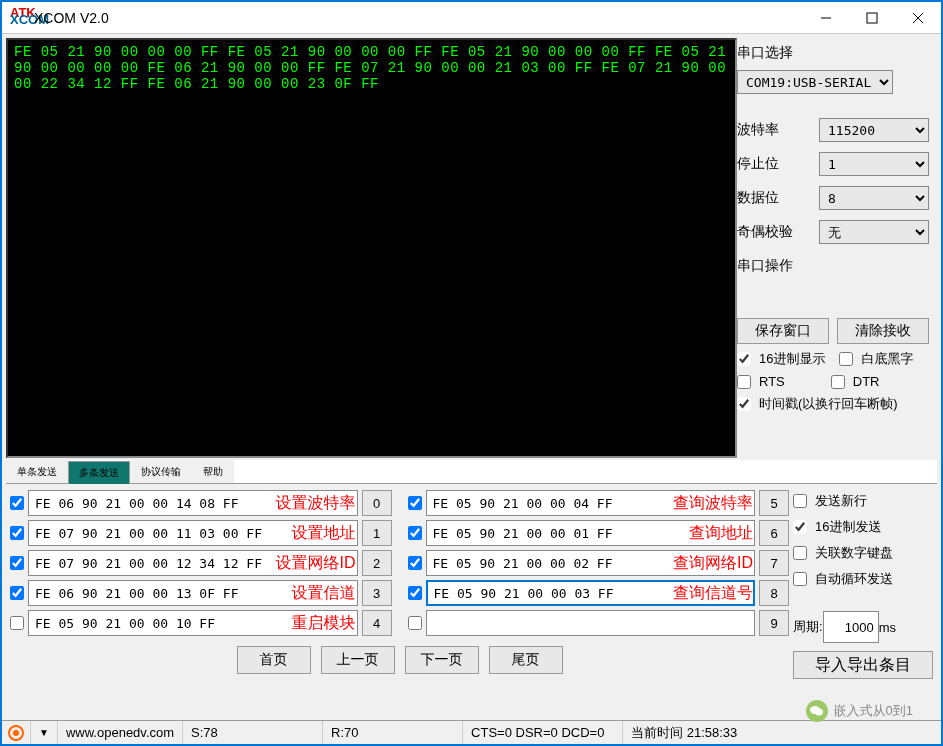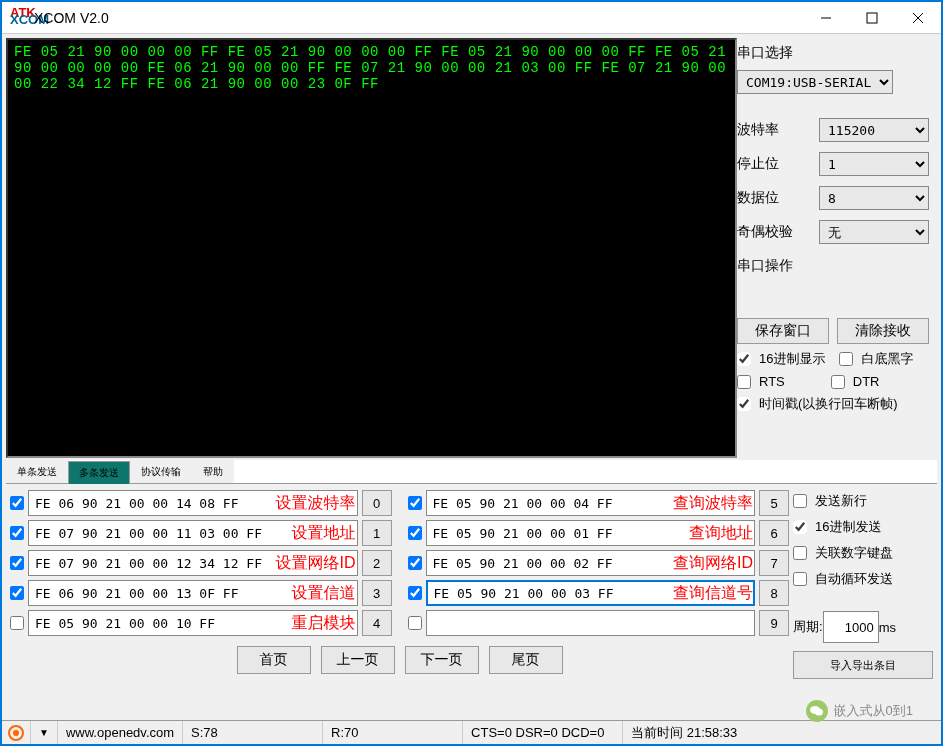--- a/index.html
+++ b/index.html
@@ -38,21 +38,21 @@
 .send-row .txt { flex:1; height:26px; border:1px solid #888; background:#fff; padding:0 6px; font-family: monospace; font-size:13px;}
 .send-row .txt.sel { border:2px solid #0078D7; }
 .send-row .num-btn { width:30px; height:26px; background:#e8e8e8; border:1px solid #999;}
 .red-label { position:absolute; right:36px; top:3px; color:#ff0000; font-size:16px; font-weight:400; pointer-events:none;}
 .nav-btns { display:flex; gap:10px; justify-content:center; margin-top:4px;}
 .nav-btn { width:74px; height:28px; background:#e8e8e8; border:1px solid #999; font-size:14px;}
 .right-opts { width:140px; display:flex; flex-direction:column; gap:8px; padding-top:2px;}
 .right-opts .check-row{font-size:14px;}
 .period-row { display:flex; align-items:center; font-size:14px;margin-top:15px;}
 .period-row .pinput{width:56px; height:32px; border:1px solid #888; text-align:right; padding-right:4px;}
-.export-btn{height:28px; background:#e8e8e8; border:1px solid #999; font-size:11px;}
+.export-btn{height:28px; background:#e8e8e8; border:1px solid #999; font-size:16px;}
 .statusbar { height:24px; border-top:1px solid #999; display:flex; align-items:center; background:#f0f0f0;}
 .statusbar .cell{height:100%; display:flex; align-items:center; padding:0 8px; border-right:1px solid #ccc; font-size:13px;}
 .statusbar .orange-dot{width:16px;height:16px;}
 .statusbar .dd{font-size:10px;}
 .link{color:#000;}
 .watermark{position:absolute; right:30px; bottom:24px; display:flex; align-items:center; gap:6px; color:#888; pointer-events:none;}
 .watermark .wicon{width:22px;height:22px; border-radius:50%; background:#9ec968; display:flex; align-items:center; justify-content:center;}
 </style>
 </head>
 <body>

